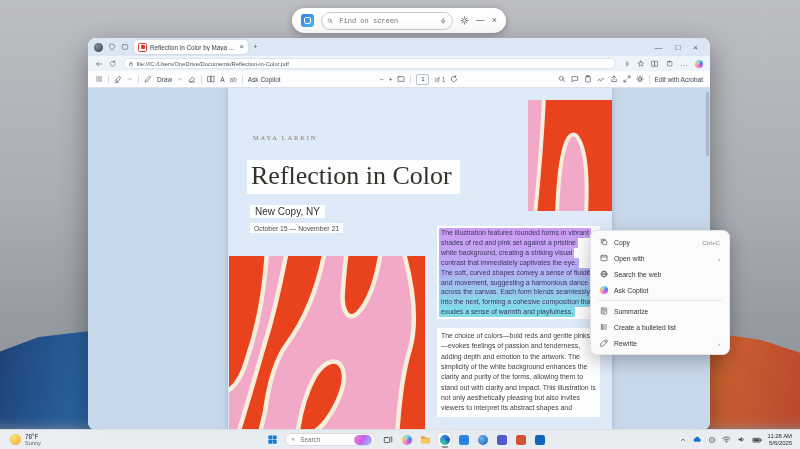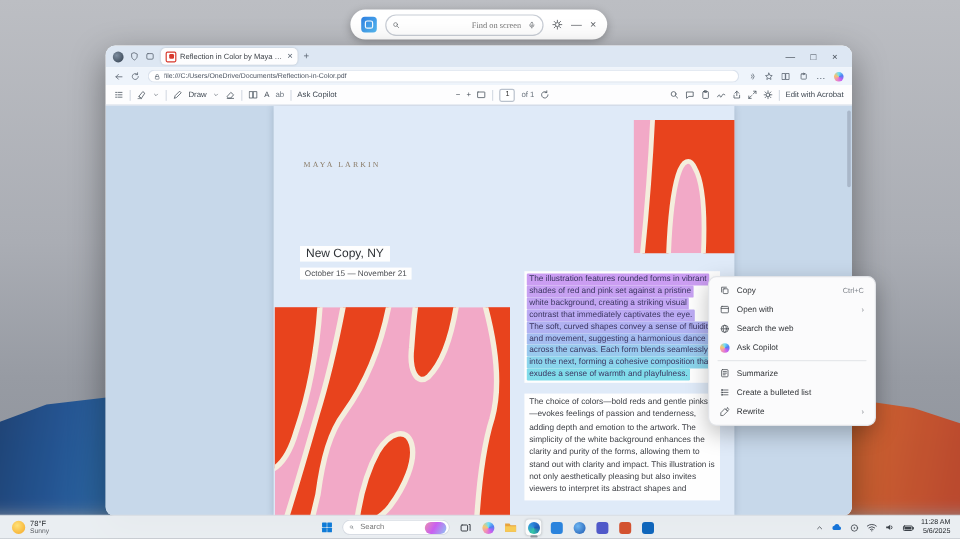--- a/index.html
+++ b/index.html
@@ -12,21 +12,21 @@
   .bloom{position:absolute;left:-30px;right:-30px;bottom:19px;height:150px;filter:blur(7px);opacity:.95;
     background:linear-gradient(100deg,#16335f 0%,#1e4f8f 10%,#2d74b4 20%,#2f918f 32%,#3fa06c 44%,#7fae4e 55%,#b3993f 66%,#cd7f33 76%,#d05f2c 86%,#bd4529 96%);
     clip-path:polygon(0 55%,8% 38%,20% 30%,35% 22%,50% 18%,65% 22%,80% 30%,92% 40%,100% 55%,100% 100%,0 100%);}
 
   
   .findbar{left:292px;top:8px;width:214px;height:25px;background:#fff;border-radius:14px;
     box-shadow:0 2px 8px rgba(0,0,0,.28);display:flex;align-items:center;padding:0 9px;box-sizing:border-box;gap:7px;}
   .fb-logo{width:13px;height:13px;border-radius:3px;background:linear-gradient(135deg,#2f7fe0,#55b9f0);position:relative;flex:0 0 auto;}
   .fb-logo::after{content:"";position:absolute;inset:3px;border:1.3px solid rgba(255,255,255,.95);border-radius:2px;}
   .fb-field{flex:1;height:16px;border:1px solid #c8cdd5;border-radius:9px;display:flex;align-items:center;padding:0 5px;gap:4px;color:#5f6368;}
-  .fb-field input{border:none;outline:none;background:transparent;font-size:7px;color:#5f6368;width:100%;font-family:Liberation Serif, serif;text-align:right;}
+  .fb-field input{border:none;outline:none;background:transparent;font-size:7px;color:#5f6368;width:100%;font-family:Liberation Mono, monospace;}
   .fb-btn{color:#5f6368;font-size:9px;line-height:1;flex:0 0 auto;}
 
   
   .window{left:88px;top:38px;width:622px;height:392px;border-radius:8px;overflow:hidden;
     box-shadow:0 10px 28px rgba(0,0,0,.38);background:#fff;}
   .titlebar{height:18px;background:#dde7f3;display:flex;align-items:center;padding:0 6px;gap:5px;}
   .avatar{width:9px;height:9px;border-radius:50%;background:radial-gradient(circle at 35% 35%,#7e8ea0,#2e3b4a);}
   .tbicon{color:#5a6572;}
   .tab{width:106px;height:14px;background:#fdfdfe;border-radius:4px;display:flex;align-items:center;
        padding:0 4px;gap:3px;box-shadow:0 0 2px rgba(0,0,0,.18);}
@@ -414,20 +414,21 @@
     <div class="page">
 
       <svg class="art-right" viewBox="0 0 84 111">
         <rect width="84" height="111" fill="#f2a9c7"></rect>
         <g fill="#e8431d" stroke="#f4eedd" stroke-width="4" stroke-linejoin="round">
           <path d="M16 -4 L88 -4 L88 115 L58 115 C60 76 58 52 51 40 C47 31 41 33 37 46 C32 62 30 86 29 115 L7 115 C11 76 14 40 16 -4 Z"></path>
         </g>
       </svg>
 
       <span class="author">MAYA LARKIN</span>
+      <span class="doc-title">Reflection in Color</span>
       <span class="doc-loc">New Copy, NY</span>
       <span class="doc-dates">October 15 — November 21</span>
 
       <svg class="art-left" viewBox="0 0 196 175">
         <rect width="196" height="175" fill="#f2a9c7"></rect>
         <g fill="#e8431d" stroke="#f4eedd" stroke-width="4.5" stroke-linejoin="round">
           <path d="M-6 -6 L38 -6 C36 30 30 68 18 103 C12 124 4 134 -6 137 Z"></path>
           <path d="M58 -6 L96 -6 C88 38 74 66 58 88 C46 104 40 126 36 156 L30 181 L8 181 C18 149 27 118 35 90 C45 58 52 26 58 -6 Z"></path>
           <path d="M118 -6 L152 -6 C148 22 140 46 128 58 C118 66 112 52 114 34 C115 20 116 6 118 -6 Z"></path>
           <path d="M174 -6 L202 -6 L202 181 L168 181 C170 148 173 118 181 93 C189 64 183 26 174 -6 Z"></path>

